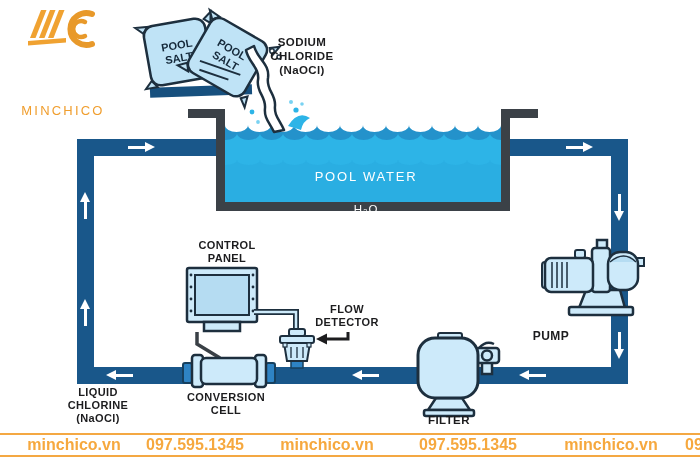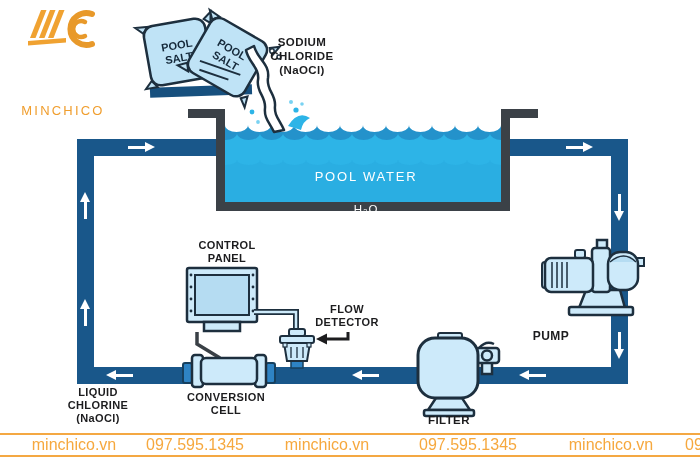--- a/index.html
+++ b/index.html
@@ -30,21 +30,21 @@
   #pool-label{position:absolute;left:366px;top:169px;transform:translateX(-50%);text-align:center;
        color:#fff;font-weight:normal;z-index:3;white-space:nowrap;}
   #pool-label .l1{font-size:13px;letter-spacing:1.8px;}
   #pool-label .l2{font-size:11.5px;letter-spacing:1px;margin-top:19px;}
   
   #logo-text{position:absolute;left:63px;top:55px;transform:translateX(-50%);color:#f09e2e;
        font-weight:normal;font-size:13px;letter-spacing:2.2px;z-index:7;white-space:nowrap;margin-top:48px;}
   
   #footer{position:absolute;left:0;top:433px;width:700px;height:20px;
           border-top:2px solid #f4a843;border-bottom:2px solid #f4a843;background:#fff;z-index:8;}
-  .fitem{position:absolute;top:0;height:16px;line-height:20px;font-size:16px;font-weight:400;
+  .fitem{position:absolute;top:0;height:16px;line-height:20px;font-size:16px;font-weight:700;
          color:#f6a83e;white-space:nowrap;}
   .fcenter{transform:translateX(-50%);}
   svg{position:absolute;overflow:visible;}
   .eq{z-index:5;}
 </style>
 </head>
 <body>
 
 <div id="stage">
 

